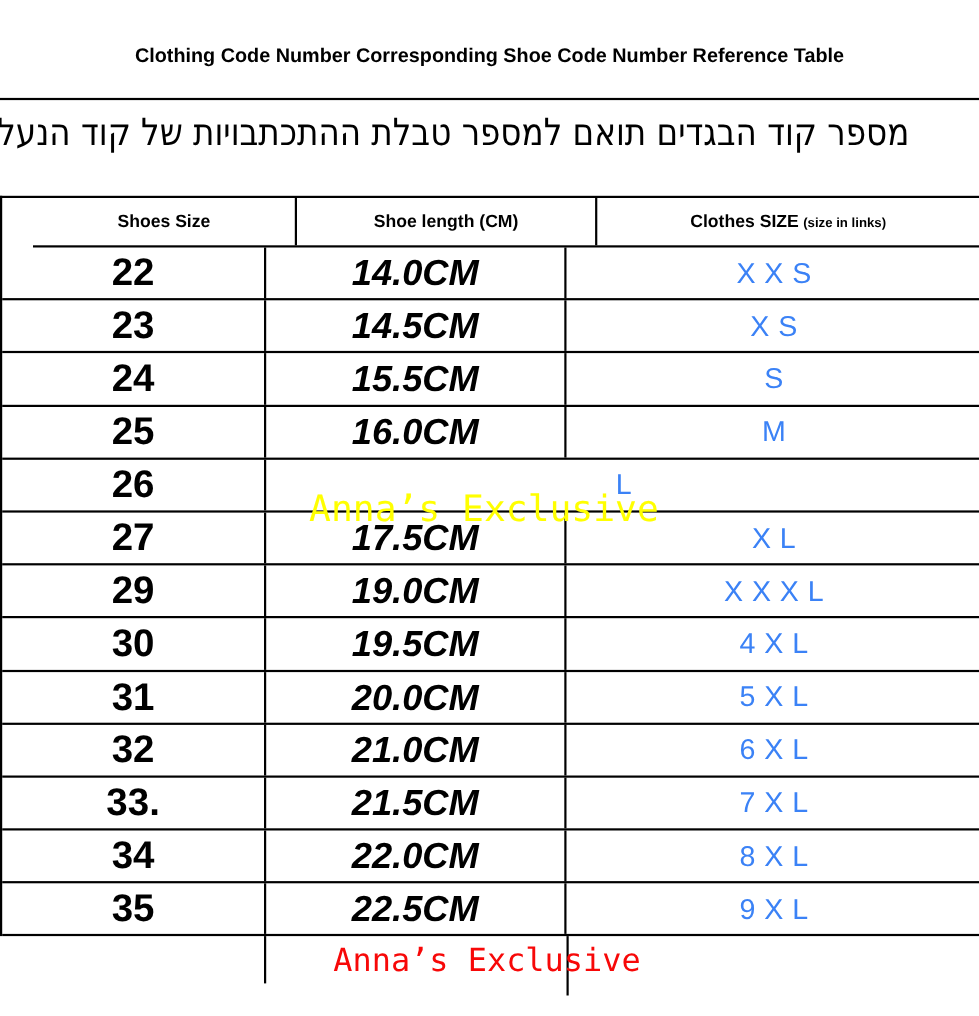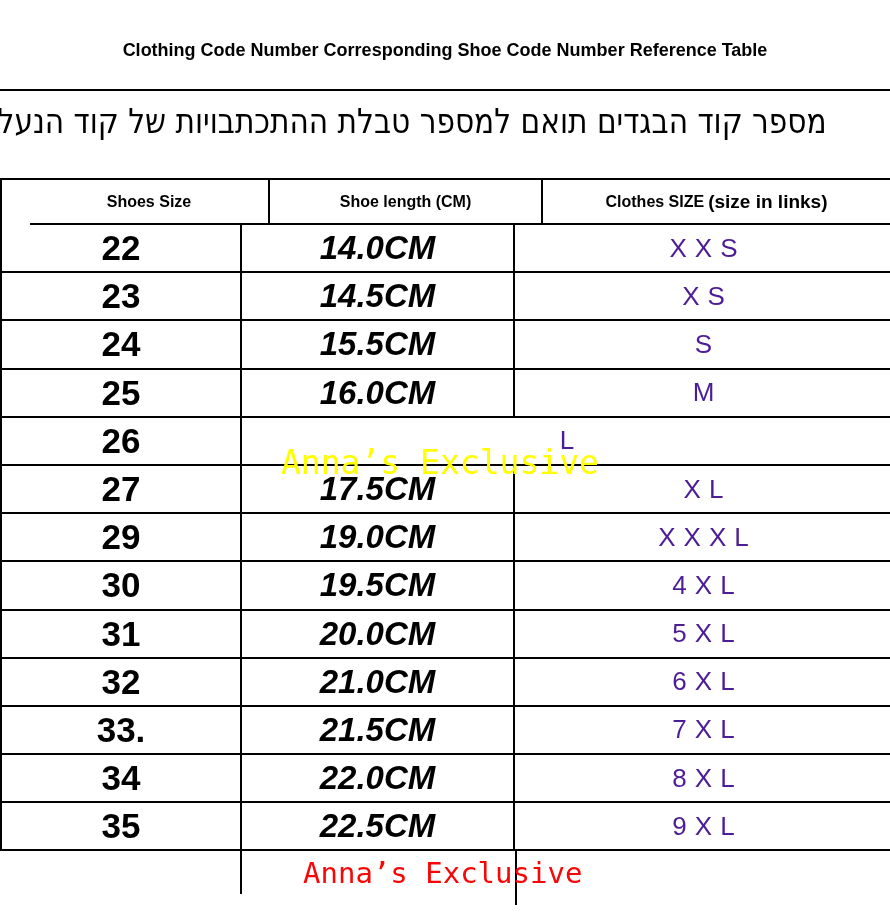--- a/index.html
+++ b/index.html
@@ -18,24 +18,24 @@
   
   .sizetable{position:absolute;top:178px;left:0;width:890px;}
   .tbody-wrap{border-left:2px solid #000;border-top:2px solid #000;}
   .row{display:flex;height:46.2px;border-bottom:2px solid #000;}
   .row.head{height:43px;margin-left:28px;}
   .cell{display:flex;align-items:center;justify-content:center;box-sizing:border-box;}
   .c1{width:240px;border-right:2px solid #000;}
   .c2{width:273px;border-right:2px solid #000;}
   .c3{flex:1;}
   .th{font-weight:bold;font-size:16px;}
-  .th .big{font-size:19px;margin-left:4px;}
+  .th .big{font-size:12px;margin-left:4px;}
   .shoe-num{font-size:35px;font-weight:bold;}
   .shoe-len{font-size:33px;font-weight:bold;font-style:italic;}
-  .clothes{font-size:26px;color:#4c1d95;letter-spacing:8px;padding-left:10px;}
+  .clothes{font-size:26px;color:#3b82f6;letter-spacing:8px;padding-left:10px;}
 
   
   .tfoot{position:relative;height:54px;}
   .tfoot .v1{position:absolute;left:240px;top:0;width:2px;height:43px;background:#000;}
   .tfoot .v2{position:absolute;left:515px;top:0;width:2px;height:54px;background:#000;}
   .red-wm{position:absolute;left:303px;top:5px;white-space:nowrap;
           font-family:"DejaVu Sans Mono",monospace;font-size:29px;color:#f70808;}
 
   
   .yellow-wm{position:absolute;left:281px;top:443px;z-index:5;white-space:nowrap;

